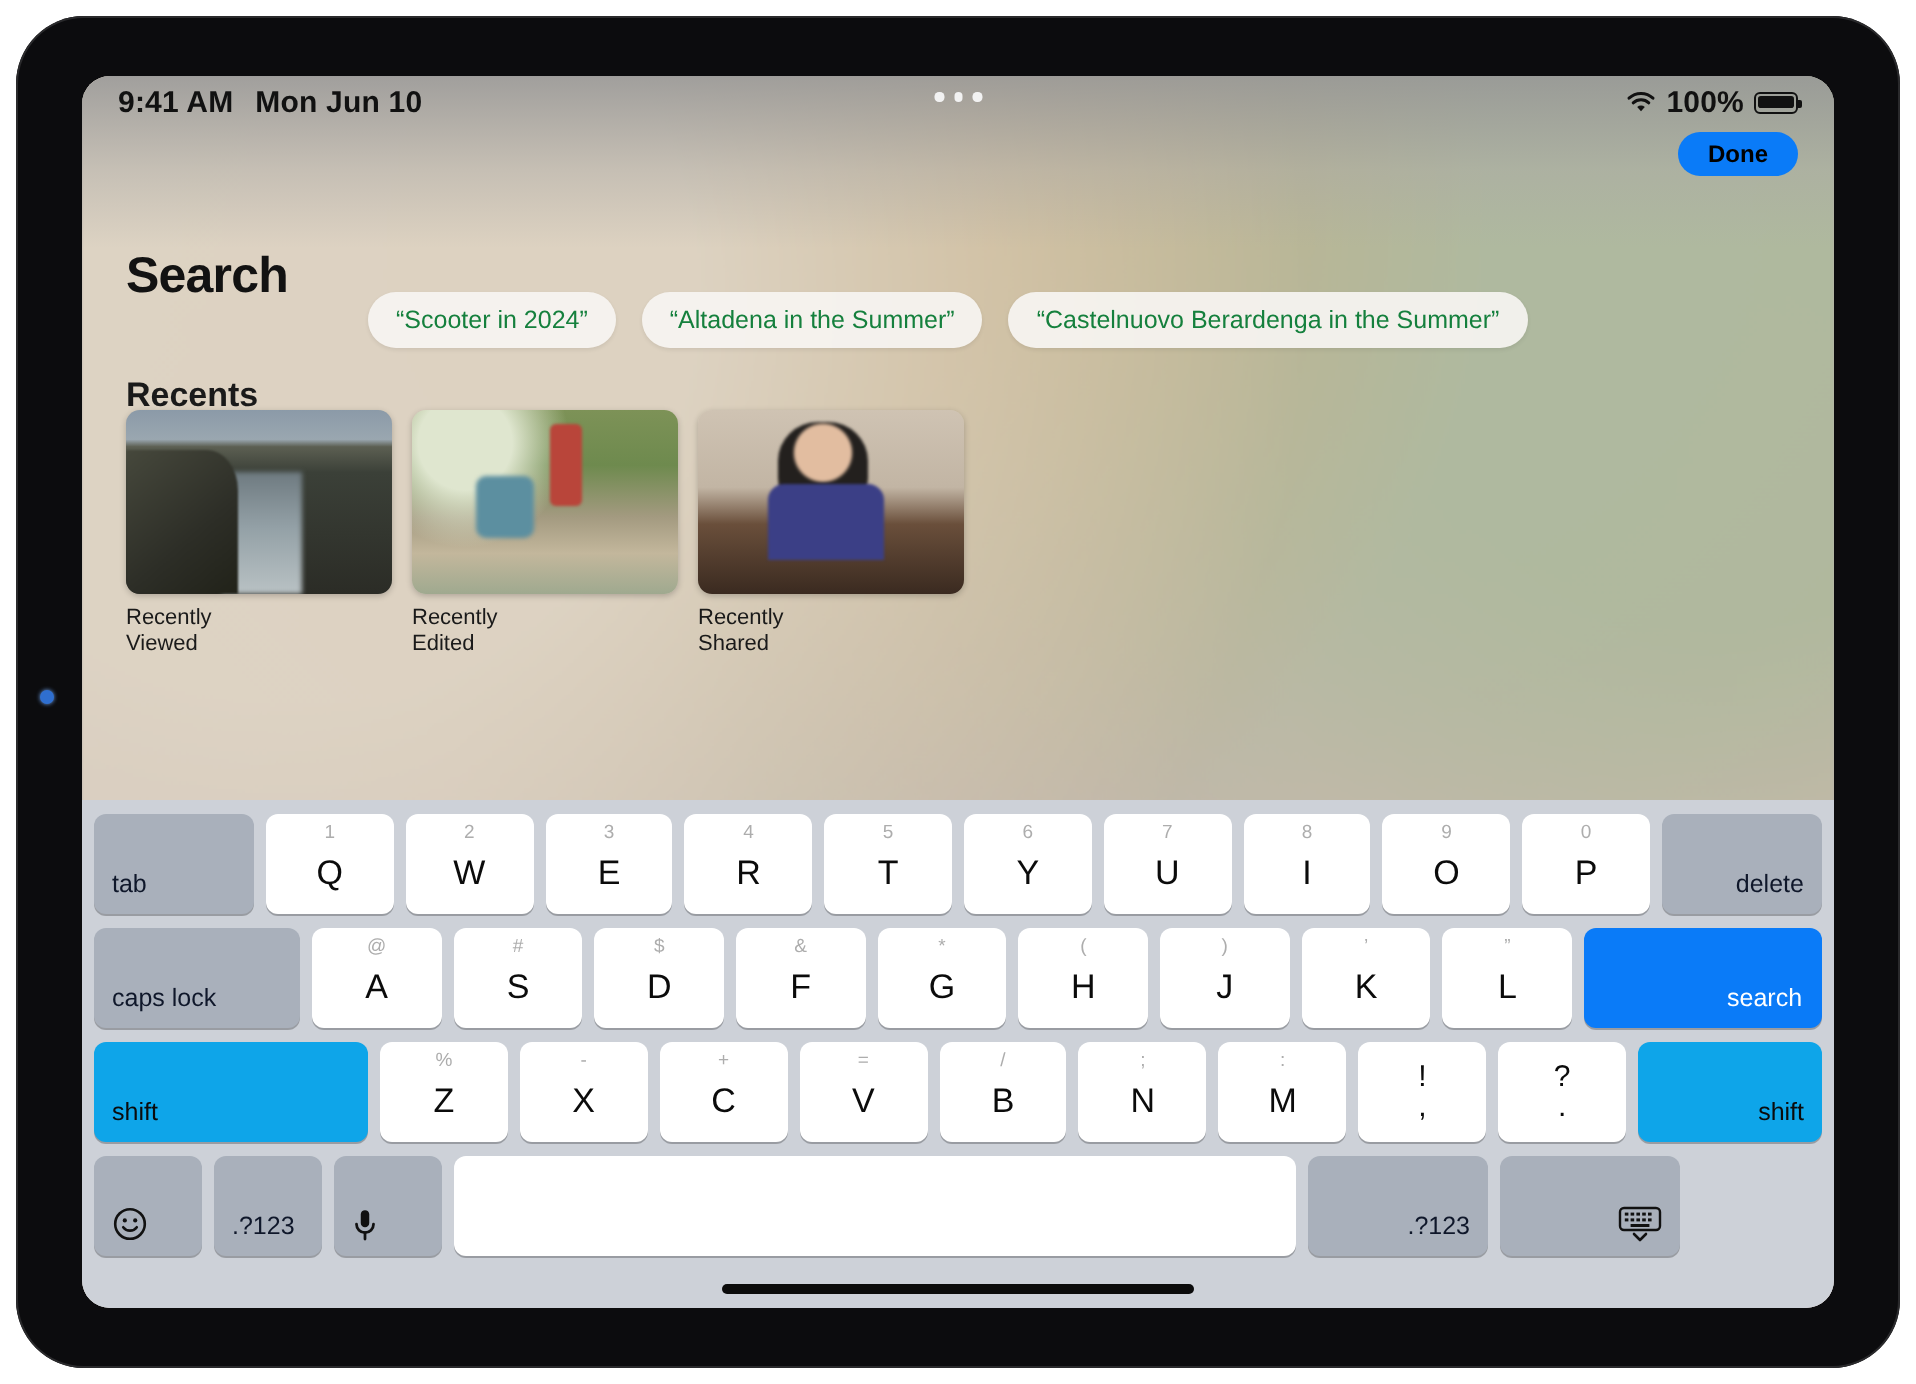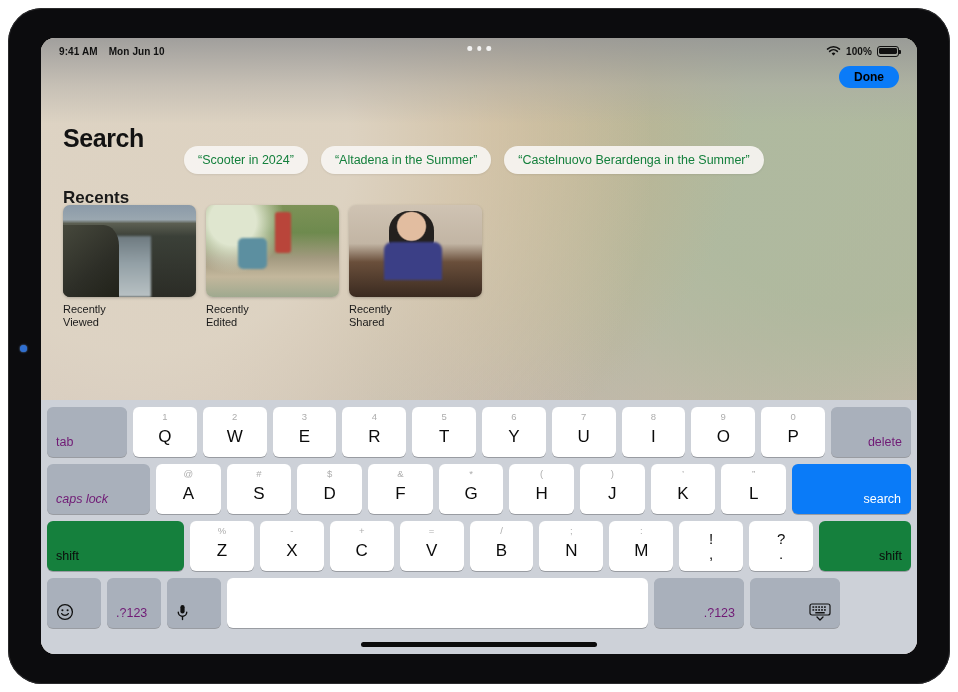--- a/index.html
+++ b/index.html
@@ -56,21 +56,21 @@
     position: absolute; left:0; top:0; right:0; height: 86px;
     background: linear-gradient(180deg, rgba(150,150,150,.85) 0%, rgba(170,168,164,.45) 55%, rgba(255,255,255,0) 100%);
   }
 
   
   #statusbar {
     position: absolute; left: 0; top: 0; right: 0; height: 26px;
     display: flex; align-items: center;
     padding: 0 18px;
     color: #111;
-    font-size: 10px; font-weight: bold;
+    font-size: 15px; font-weight: bold;
     letter-spacing: .1px;
   }
   #sb-left { display:flex; gap: 11px; align-items:center; }
   #sb-right { margin-left:auto; display:flex; gap: 5px; align-items:center; }
   #dots { position:absolute; left:50%; top: 8px; transform: translateX(-50%); display:flex; gap:5px; }
   #dots i { width: 4.5px; height: 4.5px; border-radius: 50%; background: #f2f2f2; display:block; }
   .batt {
     width: 22px; height: 11px; border-radius: 3px;
     border: 1.2px solid #111; position: relative; padding: 1.2px;
   }
@@ -206,39 +206,39 @@
     display: flex; align-items: center; justify-content: center;
     font-size: 17px; color: #0b0b0b; cursor: pointer;
     user-select: none;
   }
   .key .hint {
     position: absolute; top: 4px; left: 50%; transform: translateX(-50%);
     font-size: 9.5px; color: #adadad; font-weight: normal;
   }
   .key .glyph { margin-top: 9px; }
   .key.mod {
-    background: #a9b0bb; color: #701a75;
+    background: #a9b0bb; color: #0f172a;
     font-size: 12.5px; align-items: flex-end; justify-content: flex-start;
     padding: 0 9px 8px 9px;
   }
   .key.mod.right { justify-content: flex-end; }
-  .key.light { background: #15803d; font-size: 12.5px;
+  .key.light { background: #0ea5e9; font-size: 12.5px;
                align-items: flex-end; justify-content: flex-start; padding: 16px 9px 8px 9px; }
   .key.light.right { justify-content: flex-end; }
   .key.blue { background: #0a7bf8; color:#fff; font-size:12.5px;
               align-items:flex-end; justify-content:flex-end; padding: 0 10px 8px 0; }
   .key.icon { align-items: flex-end; justify-content: flex-start; padding: 0 9px 7px 9px; }
   .key.icon.right { justify-content: flex-end; padding: 0 9px 7px 9px; }
   .key.punct { flex-direction: column; gap: 1px; font-size: 15px; }
   .key.punct .top { font-size: 15px; line-height: 14px; }
   .key.punct .bot { font-size: 15px; line-height: 14px; }
 
   .w-tab    { flex: 0 0 80px; }
   .w-del    { flex: 0 0 80px; }
-  .w-caps   { flex: 0 0 103px; font-style: italic; }
+  .w-caps   { flex: 0 0 103px; }
   .w-search { flex: 0 0 119px; }
   .w-shiftL { flex: 0 0 137px; }
   .w-shiftR { flex: 0 0 92px; }
   .w-small  { flex: 0 0 54px; }
   .w-space  { flex: 0 0 421px; }
   .w-num2   { flex: 0 0 90px; }
   .w-dismiss{ flex: 0 0 90px; }
 
   #homebar {
     position: absolute; left: 50%; bottom: 7px; transform: translateX(-50%);

